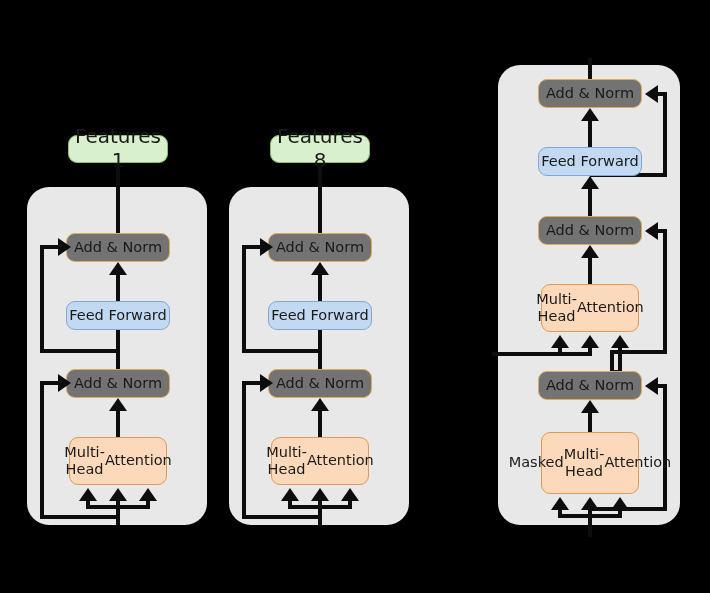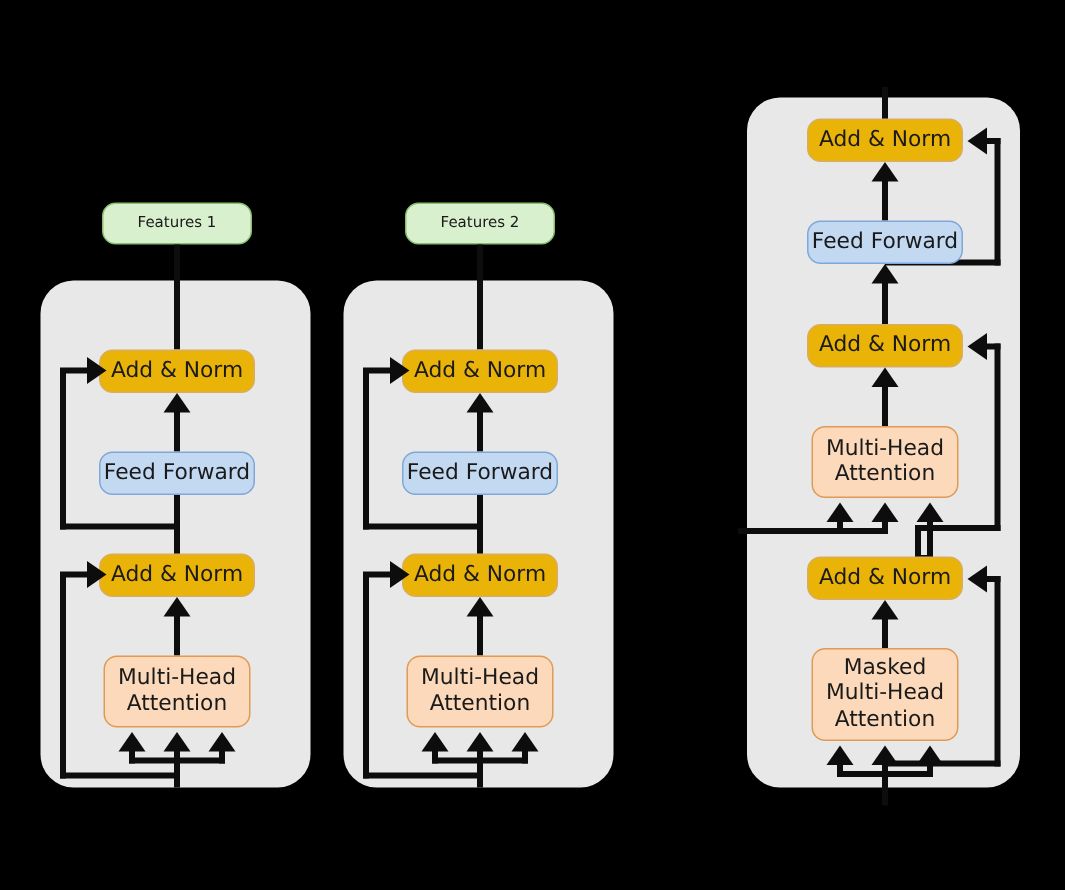--- a/index.html
+++ b/index.html
@@ -25,38 +25,38 @@
     display: flex;
     align-items: center;
     justify-content: center;
     text-align: center;
     border-radius: 9px;
     box-sizing: border-box;
     color: #1a1a1a;
     line-height: 1.18;
   }
   .node.addnorm {
-    background: #eab308;
+    background: #737373;
     border: 1.3px solid #d9ad5c;
     font-size: 14.5px;
   }
   .node.ff {
     background: #c3d9f2;
     border: 1.3px solid #7fa8d8;
     font-size: 14.5px;
   }
   .node.mha {
     background: #fbd9ba;
     border: 1.3px solid #df9b55;
     font-size: 14.5px;
   }
   .node.features {
     background: #d9f0cf;
     border: 1.3px solid #89c070;
-    font-size: 10px;
+    font-size: 20px;
   }
   .node.aug {
     background: #f7dcf4;
     border: 1.3px solid #d9a0d2;
     font-size: 15px;
     font-weight: bold;
   }
   .wire {
     position: absolute;
     background: #0d0d0d;
@@ -80,33 +80,33 @@
     border-left: 13px solid #0d0d0d;
   }
   .arrow-left {
     position: absolute;
     width: 0;
     height: 0;
     border-top: 9px solid transparent;
     border-bottom: 9px solid transparent;
     border-right: 13px solid #0d0d0d;
   }
-  .multiline { flex-direction: column; }
+  .multiline { }
 </style>
 </head>
 <body>
 
 <div id="canvas">
 
 
   <div class="node features" style="left:68px; top:135px; width:100px; height:28px;">
     <span>Features 1</span>
   </div>
   <div class="node features" style="left:270px; top:135px; width:100px; height:28px;">
-    <span>Features 2</span>
+    <span>Features 8</span>
   </div>
 
   <div class="panel" style="left:27px; top:187px; width:180px; height:338px;"></div>
 
   <div class="wire v" style="left:116px; top:163px; height:70px;"></div>
 
   <div class="node addnorm" style="left:66px; top:233px; width:104px; height:29px;">
     <span>Add &amp; Norm</span>
   </div>
 

